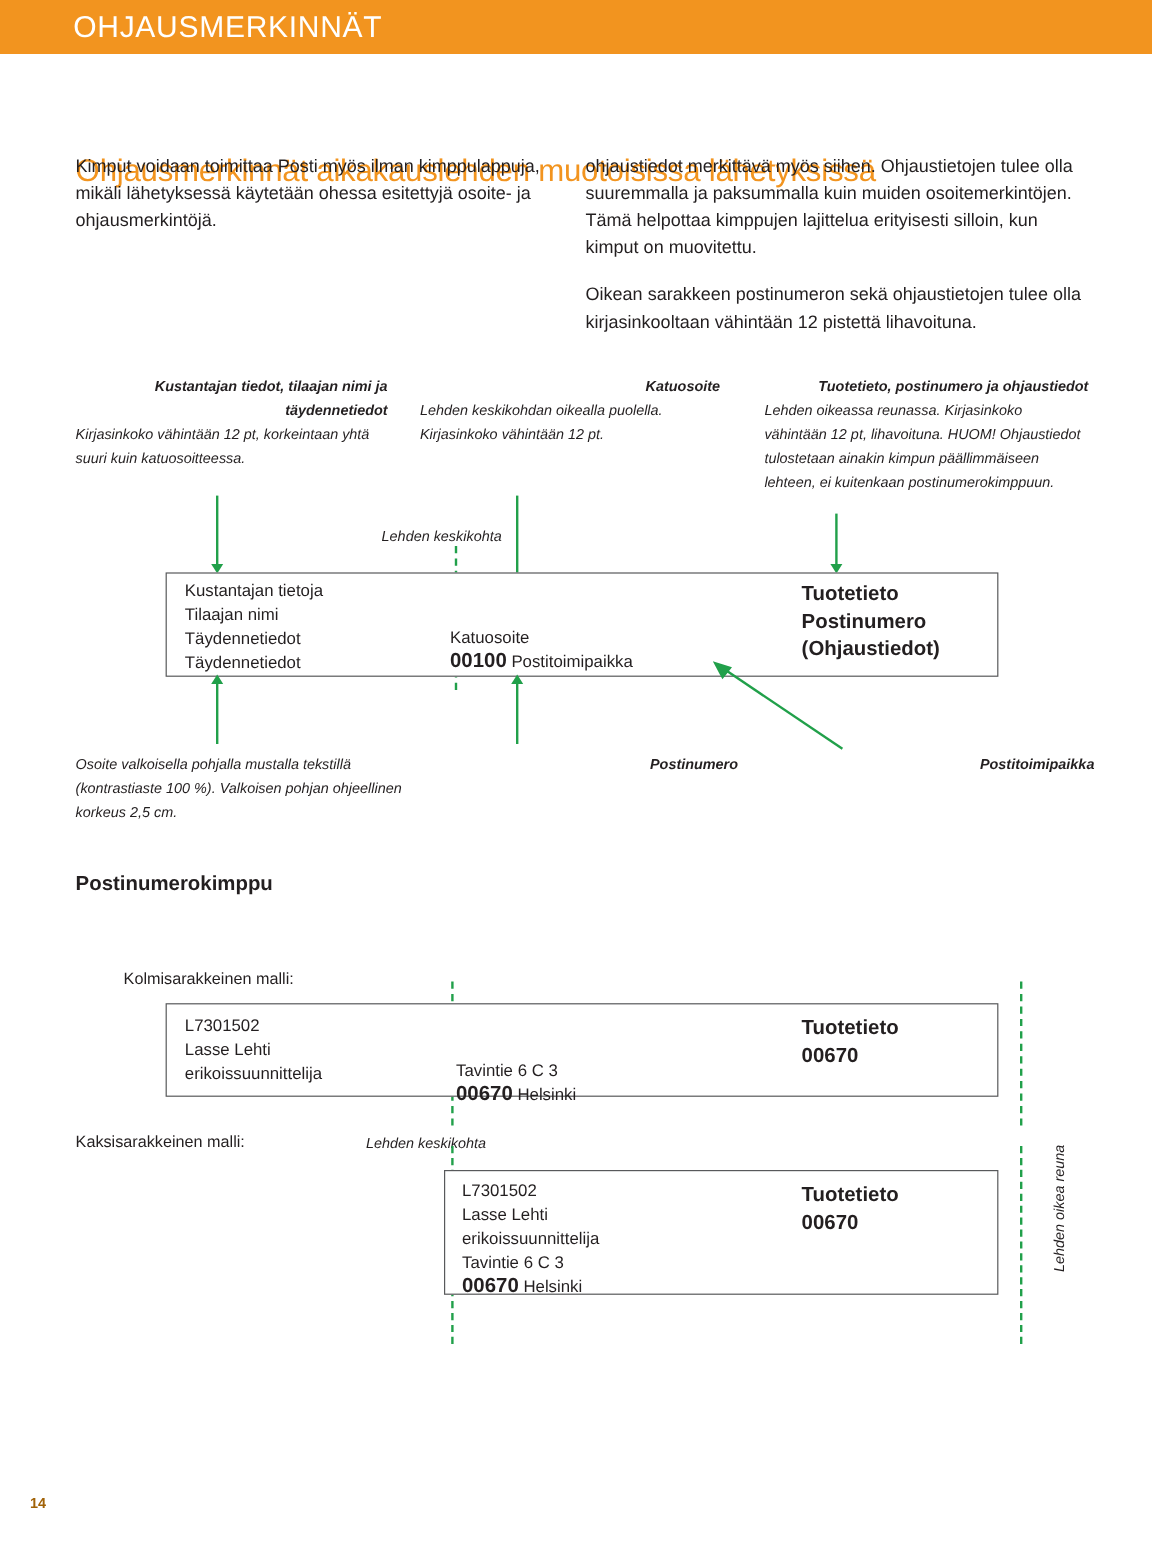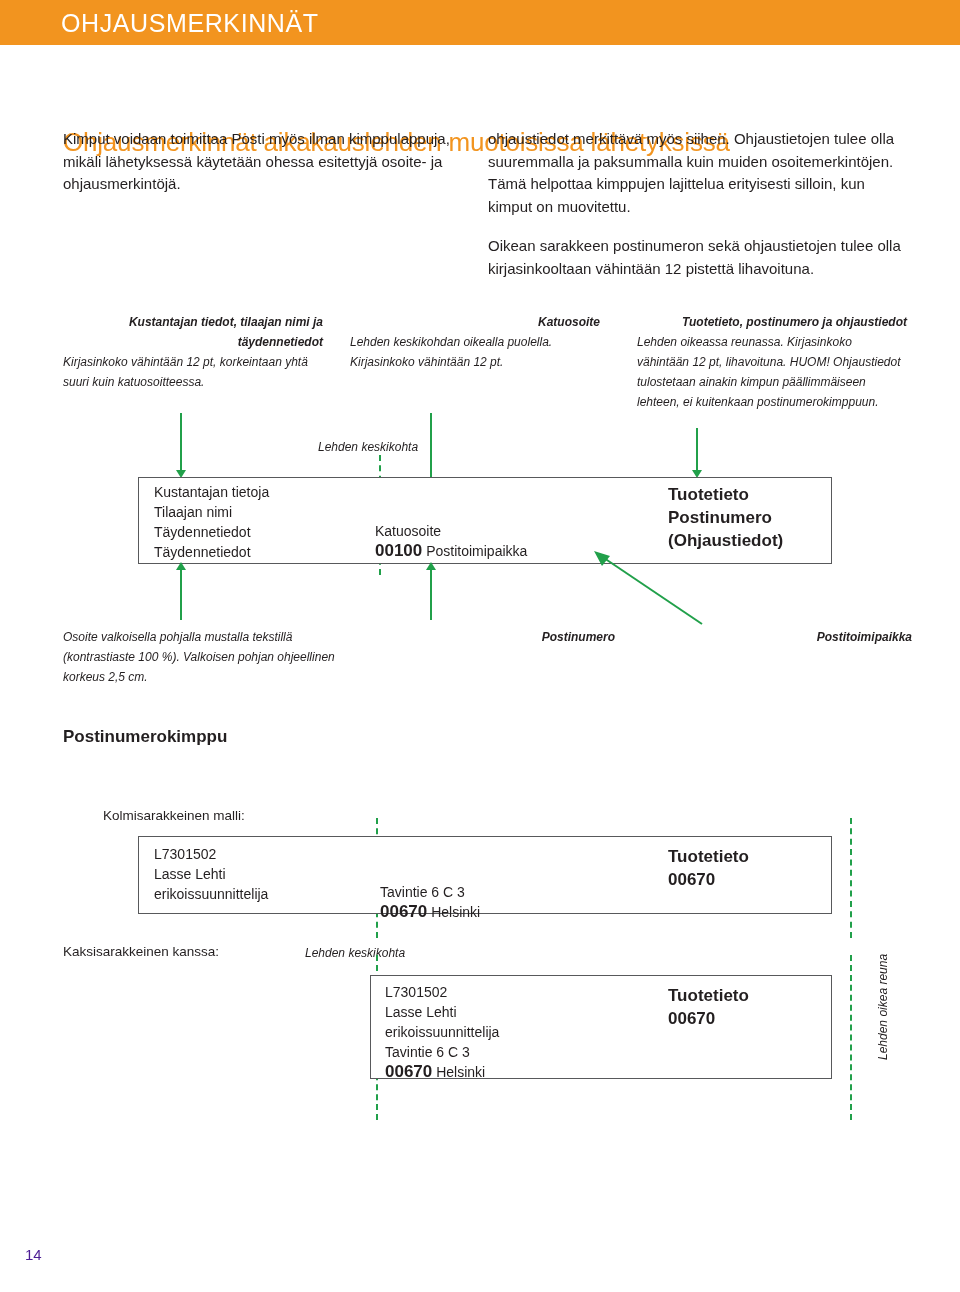--- a/index.html
+++ b/index.html
@@ -100,21 +100,21 @@
   #env3-left .zip{font-weight:bold;font-size:17px;}
   #env3-right{left:668px;top:984px;font-weight:bold;font-size:17px;line-height:23px;}
 
   .vlabel{
     position:absolute;font-size:12px;font-style:italic;color:#231f20;
     white-space:nowrap;
     transform:rotate(-90deg);transform-origin:left top;
   }
 
   .page-num{
-    position:absolute;left:25px;top:1246px;font-size:15px;color:#4c1d95;
+    position:absolute;left:25px;top:1246px;font-size:12px;color:#a16207;font-weight:bold;
   }
 </style>
 </head>
 <body>
 
 <div class="page">
 
   <div class="header-bar"></div>
   <div class="header-title">OHJAUSMERKINNÄT</div>
 
@@ -192,21 +192,21 @@
   </div>
   <div class="spec" id="spec5">
     <span class="hd">Postinumero</span>
   </div>
   <div class="spec" id="spec6">
     <span class="hd">Postitoimipaikka</span>
   </div>
 
   <div class="sec-title">Postinumerokimppu</div>
   <div class="sec-sub" id="sub1">Kolmisarakkeinen malli:</div>
-  <div class="sec-sub" id="sub2">Kaksisarakkeinen kanssa:</div>
+  <div class="sec-sub" id="sub2">Kaksisarakkeinen malli:</div>
 
   <div class="gdash" style="left:376px;top:818px;height:120px;"></div>
   <div class="midlabel" style="left:305px;top:946px;">Lehden keskikohta</div>
 
   <div class="gdash" style="left:850px;top:818px;height:120px;"></div>
 
   <div class="env" id="env2"></div>
 
   <div class="env-txt" id="env2-left">
     <div>L7301502</div>

